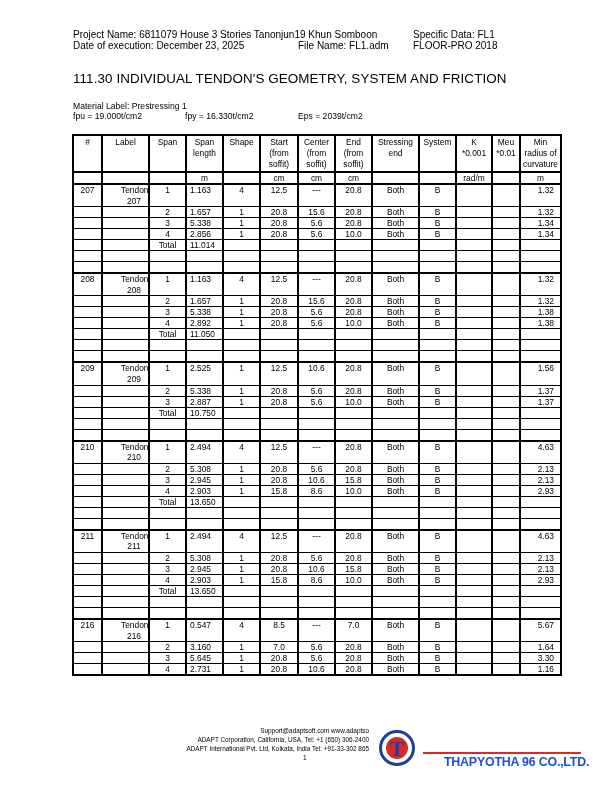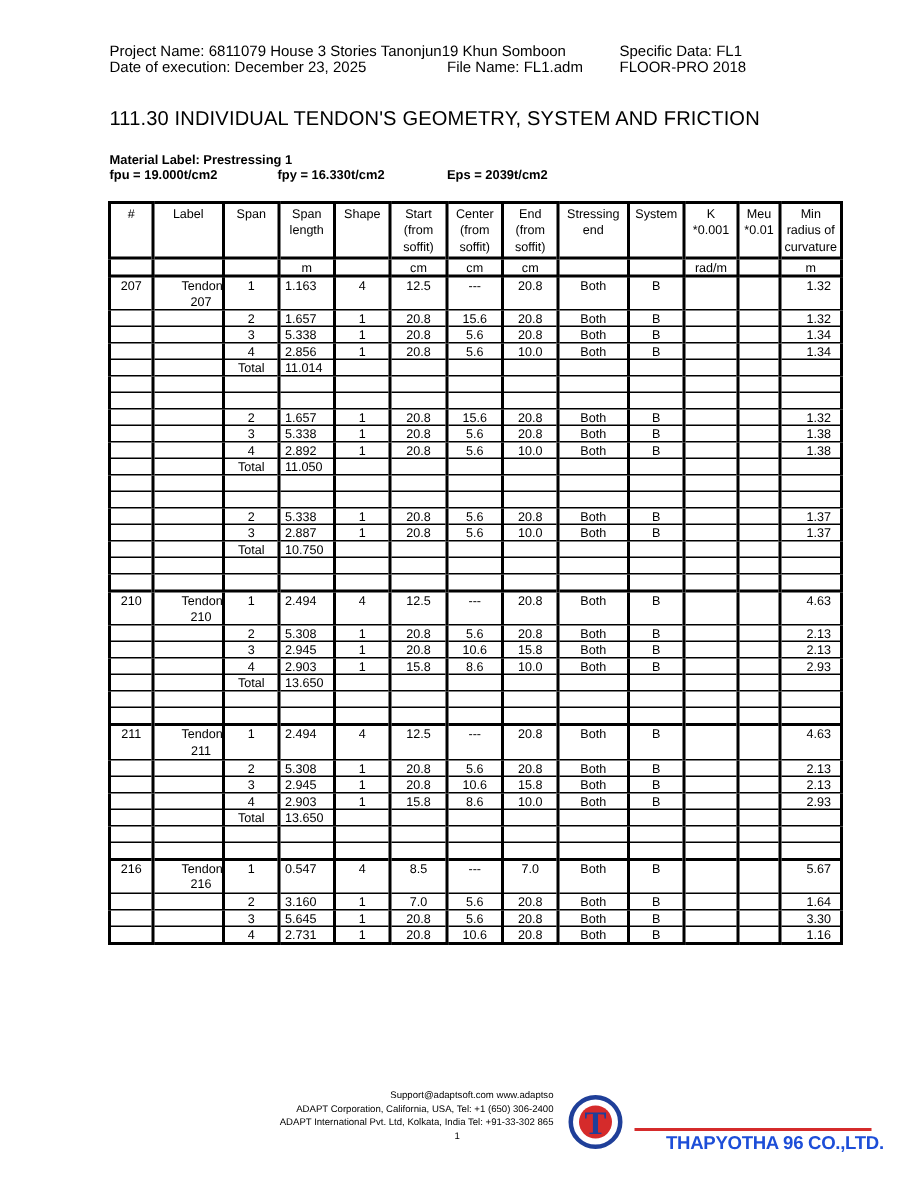--- a/index.html
+++ b/index.html
@@ -1,20 +1,20 @@
 <!DOCTYPE html>
 <html><head>
 <meta charset="utf-8">
 <style>
   html, body { margin: 0; padding: 0; background: #ffffff; }
   body { width: 612px; height: 792px; position: relative; overflow: hidden;
          font-family: "Liberation Sans", sans-serif; color: #000; }
   .hdr { position: absolute; font-size: 10px; line-height: 11px; white-space: nowrap; }
   .title { position: absolute; left: 73px; top: 71px; font-size: 13.4px; letter-spacing: 0.1px; white-space: nowrap; }
-  .mat { position: absolute; font-size: 8.6px; white-space: nowrap; font-weight: bold; }
+  .mat { position: absolute; font-size: 8.6px; white-space: nowrap; }
   table.tbl { position: absolute; left: 72px; top: 134px; border-collapse: collapse; table-layout: fixed; width: 488px; }
   table.tbl td, table.tbl th { border-left: 2px solid #000; border-right: 2px solid #000; border-top: 1px solid #000; border-bottom: 1px solid #000;
        font-size: 8.4px; font-weight: normal; padding: 0 1px; vertical-align: top; text-align: center; line-height: 10.6px; overflow: hidden; white-space: nowrap; }
   table.tbl th { height: 34px; vertical-align: top; white-space: normal; line-height: 11px; padding-top: 1px; }
   table.tbl tr.units td { height: 10px; line-height: 10px; border-top: 2px solid #000; }
   table.tbl tr.first td { height: 21px; border-top: 2px solid #000; }
   table.tbl tr.sub td { height: 10px; line-height: 10px; }
   table.tbl tr.blank td { height: 10px; }
   table.tbl td.lbl { white-space: normal; line-height: 10.6px; padding-left: 18px; }
   table.tbl td.rad { text-align: right; padding-right: 6px; }
@@ -192,20 +192,35 @@
         <td></td>
         <td></td>
         <td></td>
         <td></td>
         <td></td>
         <td></td>
         <td></td>
         <td></td>
         <td></td>
       </tr>
+      <tr class="first">
+        <td>208</td>
+        <td class="lbl">Tendon 208</td>
+        <td>1</td>
+        <td class="len">1.163</td>
+        <td>4</td>
+        <td>12.5</td>
+        <td>---</td>
+        <td>20.8</td>
+        <td>Both</td>
+        <td>B</td>
+        <td></td>
+        <td></td>
+        <td class="rad">1.32</td>
+      </tr>
       <tr class="sub">
         <td></td>
         <td class="lbl"></td>
         <td>2</td>
         <td class="len">1.657</td>
         <td>1</td>
         <td>20.8</td>
         <td>15.6</td>
         <td>20.8</td>
         <td>Both</td>
@@ -281,20 +296,35 @@
         <td></td>
         <td></td>
         <td></td>
         <td></td>
         <td></td>
         <td></td>
         <td></td>
         <td></td>
         <td></td>
         <td></td>
+      </tr>
+      <tr class="first">
+        <td>209</td>
+        <td class="lbl">Tendon 209</td>
+        <td>1</td>
+        <td class="len">2.525</td>
+        <td>1</td>
+        <td>12.5</td>
+        <td>10.6</td>
+        <td>20.8</td>
+        <td>Both</td>
+        <td>B</td>
+        <td></td>
+        <td></td>
+        <td class="rad">1.56</td>
       </tr>
       <tr class="sub">
         <td></td>
         <td class="lbl"></td>
         <td>2</td>
         <td class="len">5.338</td>
         <td>1</td>
         <td>20.8</td>
         <td>5.6</td>
         <td>20.8</td>

